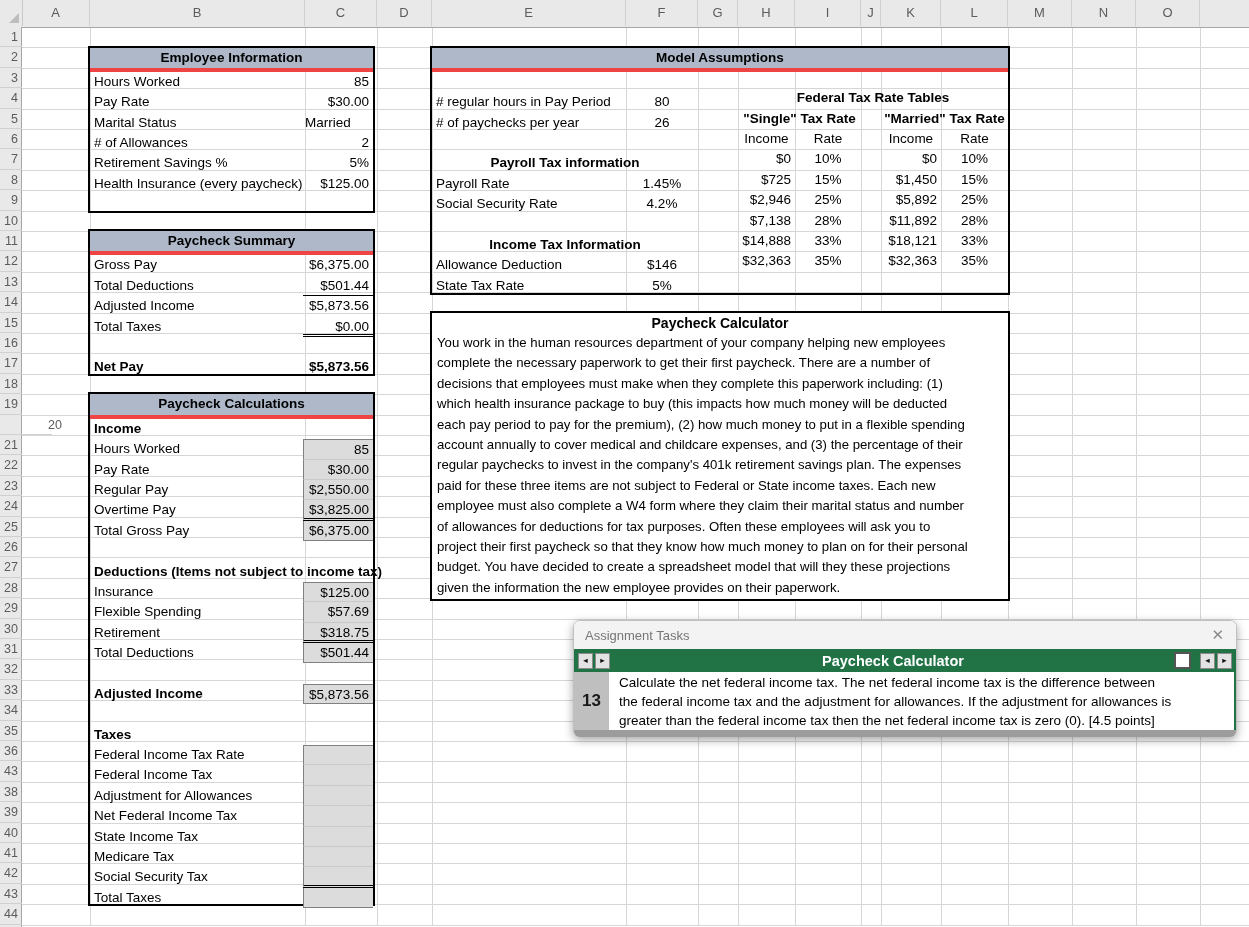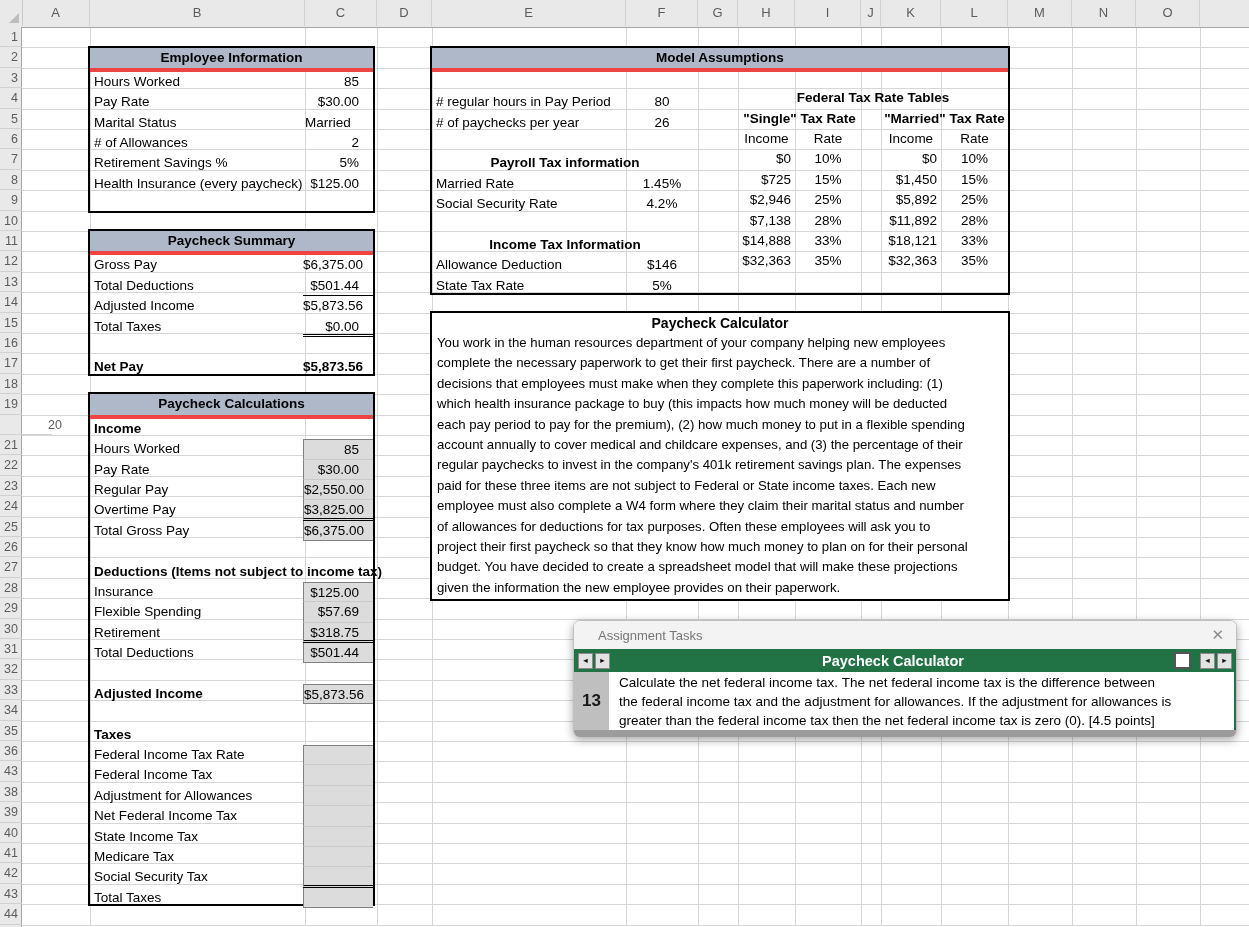--- a/index.html
+++ b/index.html
@@ -17,21 +17,21 @@
   .rowcell{position:absolute;left:0;width:22px;text-align:right;padding-right:4px;box-sizing:border-box;
            color:#5C5C5C;font-size:12.5px;line-height:20.4px;border-bottom:1px solid #D0D0D0;}
   .vline{position:absolute;top:27px;width:1px;height:898px;background:#D6D6D6;z-index:0;}
   .hline{position:absolute;left:22px;width:1227px;height:1px;background:#D6D6D6;z-index:0;}
   
   .xtable{position:absolute;border:2px solid #000;box-sizing:border-box;z-index:2;background:transparent;}
   .thead{height:20.4px;line-height:20.4px;text-align:center;font-weight:700;
          background:var(--table_header_fill);border-bottom:4px solid #ef4444;}
   .trow{display:flex;height:20.4px;line-height:20.4px;}
   .trow .lbl{flex:1;padding-left:4px;white-space:nowrap;overflow:visible;}
-  .trow .val{width:70px;text-align:right;padding-right:14px;box-sizing:border-box;white-space:nowrap;}
+  .trow .val{width:70px;text-align:right;padding-right:4px;box-sizing:border-box;white-space:nowrap;}
   .trow.left .val{text-align:left;padding-right:0;padding-left:2px;}
   .trow.bold{font-weight:700;}
   .trow.lblb .lbl{font-weight:700;}
   .trow.fill .val{background:var(--input_fill);border-left:1px solid #808080;border-bottom:1px solid #C9C9C9;}
   .trow.ft .val{border-top:1px solid #808080;}
   .trow.fb .val{border-bottom:1px solid #808080;}
   .trow.vb-s .val{border-bottom:1px solid #000;}
   .trow.vb-d .val{border-bottom:3px double #000;}
   
   .xbox{position:absolute;border:2px solid #000;box-sizing:border-box;z-index:2;}
@@ -58,21 +58,21 @@
   .tb-m{margin-left:20px;}
   .tb-m .inc{width:60px;text-align:right;padding-right:4px;box-sizing:border-box;}
   .tb-m .rate{width:67px;text-align:center;}
   .scenario{background:#fff;}
   .sc-title{height:20.4px;line-height:20.4px;text-align:center;font-weight:700;font-size:14px;}
   .sc-line{height:20.4px;line-height:20.4px;padding-left:5px;white-space:nowrap;font-size:13.2px;}
   
   .dialog{position:absolute;left:573px;top:620px;width:664px;height:117px;z-index:10;background:#fff;
           border:1px solid #C0C0C0;border-radius:7px;box-shadow:0 3px 10px rgba(0,0,0,0.35);box-sizing:border-box;}
   .dtitle{height:28px;border-radius:6px 6px 0 0;background:#F3F3F3;display:flex;align-items:center;
-          padding-left:24px;color:#767676;font-size:13px;}
+          padding-left:11px;color:#767676;font-size:13px;}
   .dclose{margin-left:auto;margin-right:12px;color:#8A8A8A;font-size:15px;cursor:default;}
   .dgreen{height:23px;background:var(--green);display:flex;align-items:center;padding:0 4px;}
   .navbtn{width:15px;height:16px;background:#E3E3E3;border:1px solid #8A8A8A;box-sizing:border-box;
           font-size:7.5px;line-height:14px;text-align:center;color:#111;margin-right:2px;}
   .dgtitle{flex:1;text-align:center;color:#fff;font-weight:700;font-size:14.5px;}
   .sqbtn{width:13px;height:13px;background:#fff;border:2px solid #555;box-sizing:content-box;margin-right:9px;}
   .dbody{display:flex;height:58px;border-right:2px solid var(--green);box-sizing:border-box;}
   .dnum{width:35px;background:var(--num_fill);display:flex;align-items:center;justify-content:center;
         font-weight:700;font-size:17px;color:#1a1a1a;}
   .dtext{flex:1;padding:1px 2px 0 10px;}
@@ -393,21 +393,21 @@
         </div>
         <div class="ma-row">
           <div class="ma-lbl"></div>
           <div class="ma-val"></div>
         </div>
         <div class="ma-row sec">
           <div class="ma-lbl">Payroll Tax information</div>
           <div class="ma-val"></div>
         </div>
         <div class="ma-row">
-          <div class="ma-lbl">Married Rate</div>
+          <div class="ma-lbl">Payroll Rate</div>
           <div class="ma-val">1.45%</div>
         </div>
         <div class="ma-row">
           <div class="ma-lbl">Social Security Rate</div>
           <div class="ma-val">4.2%</div>
         </div>
         <div class="ma-row">
           <div class="ma-lbl"></div>
           <div class="ma-val"></div>
         </div>
@@ -505,21 +505,21 @@
         <div class="sc-line">complete the necessary paperwork to get their first paycheck. There are a number of</div>
         <div class="sc-line">decisions that employees must make when they complete this paperwork including: (1)</div>
         <div class="sc-line">which health insurance package to buy (this impacts how much money will be deducted</div>
         <div class="sc-line">each pay period to pay for the premium), (2) how much money to put in a flexible spending</div>
         <div class="sc-line">account annually to cover medical and childcare expenses, and (3) the percentage of their</div>
         <div class="sc-line">regular paychecks to invest in the company's 401k retirement savings plan. The expenses</div>
         <div class="sc-line">paid for these three items are not subject to Federal or State income taxes. Each new</div>
         <div class="sc-line">employee must also complete a W4 form where they claim their marital status and number</div>
         <div class="sc-line">of allowances for deductions for tax purposes. Often these employees will ask you to</div>
         <div class="sc-line">project their first paycheck so that they know how much money to plan on for their personal</div>
-        <div class="sc-line">budget. You have decided to create a spreadsheet model that will make these projections</div>
+        <div class="sc-line">budget. You have decided to create a spreadsheet model that will they these projections</div>
         <div class="sc-line">given the information the new employee provides on their paperwork.</div>
       </div>
   </div>
 
   <div class="dialog">
     <div class="dtitle">
       <span>Assignment Tasks</span>
       <span class="dclose">✕</span>
     </div>
     <div class="dgreen">

